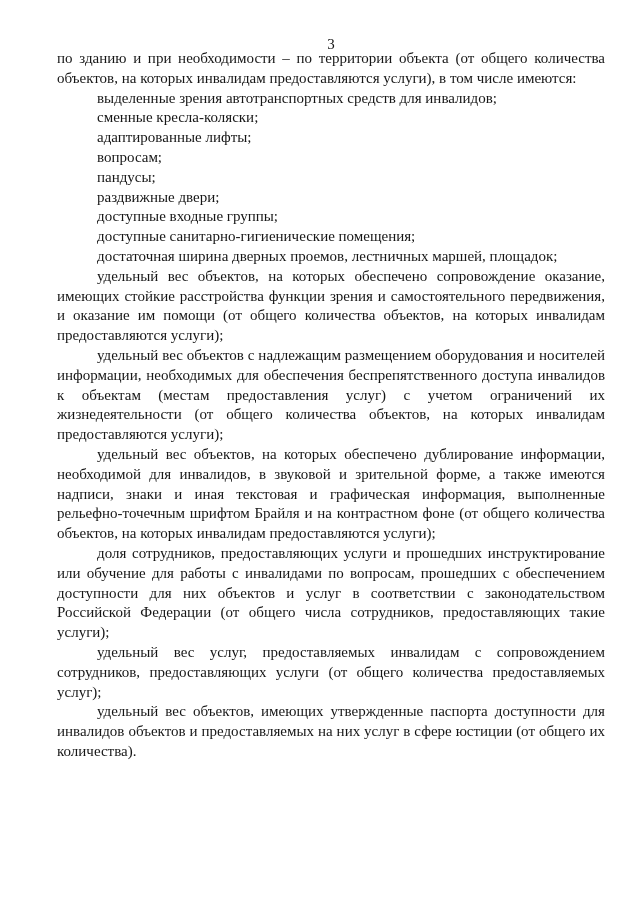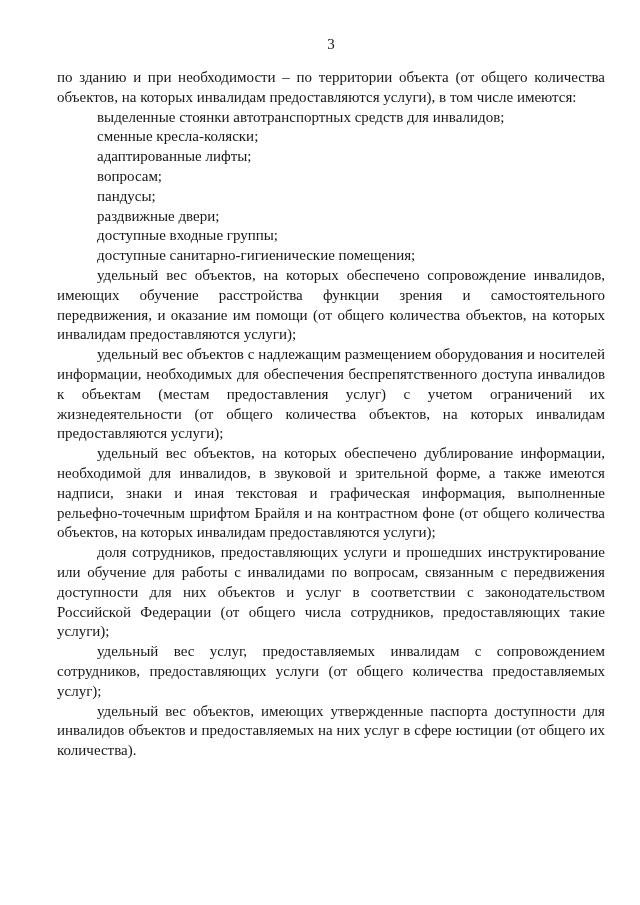--- a/index.html
+++ b/index.html
@@ -20,21 +20,21 @@
     position: absolute;
     top: 37px;
     left: 57px;
     width: 548px;
     text-align: center;
     font-size: 15px;
     line-height: 15px;
   }
   .text-body {
     position: absolute;
-    top: 68px;
+    top: 49px;
     left: 57px;
     width: 548px;
     font-size: 15px;
     line-height: 19.8px;
     text-align: justify;
     text-justify: inter-word;
   }
   .text-body p {
     margin: 0;
     padding: 0;
@@ -46,29 +46,30 @@
 </style>
 </head>
 <body>
 
 <div class="page">
 
   <div class="page-number">3</div>
 
   <div class="text-body">
     <p class="continued">по зданию и при необходимости – по территории объекта (от общего количества объектов, на которых инвалидам предоставляются услуги), в том числе имеются:</p>
-    <p>выделенные стоянки автотранспортных средств для инвалидов;</p>
+    <p>выделенные зрения автотранспортных средств для инвалидов;</p>
     <p>сменные кресла-коляски;</p>
     <p>адаптированные лифты;</p>
     <p>вопросам;</p>
     <p>пандусы;</p>
     <p>раздвижные двери;</p>
     <p>доступные входные группы;</p>
     <p>доступные санитарно-гигиенические помещения;</p>
-    <p>удельный вес объектов, на которых обеспечено сопровождение инвалидов, имеющих обучение расстройства функции зрения и самостоятельного передвижения, и оказание им помощи (от общего количества объектов, на которых инвалидам предоставляются услуги);</p>
+    <p>достаточная ширина дверных проемов, лестничных маршей, площадок;</p>
+    <p>удельный вес объектов, на которых обеспечено сопровождение оказание, имеющих стойкие расстройства функции зрения и самостоятельного передвижения, и оказание им помощи (от общего количества объектов, на которых инвалидам предоставляются услуги);</p>
     <p>удельный вес объектов с надлежащим размещением оборудования и носителей информации, необходимых для обеспечения беспрепятственного доступа инвалидов к объектам (местам предоставления услуг) с учетом ограничений их жизнедеятельности (от общего количества объектов, на которых инвалидам предоставляются услуги);</p>
     <p>удельный вес объектов, на которых обеспечено дублирование информации, необходимой для инвалидов, в звуковой и зрительной форме, а также имеются надписи, знаки и иная текстовая и графическая информация, выполненные рельефно-точечным шрифтом Брайля и на контрастном фоне (от общего количества объектов, на которых инвалидам предоставляются услуги);</p>
-    <p>доля сотрудников, предоставляющих услуги и прошедших инструктирование или обучение для работы с инвалидами по вопросам, связанным с передвижения доступности для них объектов и услуг в соответствии с законодательством Российской Федерации (от общего числа сотрудников, предоставляющих такие услуги);</p>
+    <p>доля сотрудников, предоставляющих услуги и прошедших инструктирование или обучение для работы с инвалидами по вопросам, прошедших с обеспечением доступности для них объектов и услуг в соответствии с законодательством Российской Федерации (от общего числа сотрудников, предоставляющих такие услуги);</p>
     <p>удельный вес услуг, предоставляемых инвалидам с сопровождением сотрудников, предоставляющих услуги (от общего количества предоставляемых услуг);</p>
     <p>удельный вес объектов, имеющих утвержденные паспорта доступности для инвалидов объектов и предоставляемых на них услуг в сфере юстиции (от общего их количества).</p>
   </div>
 
 </div>
 
 </body></html>

